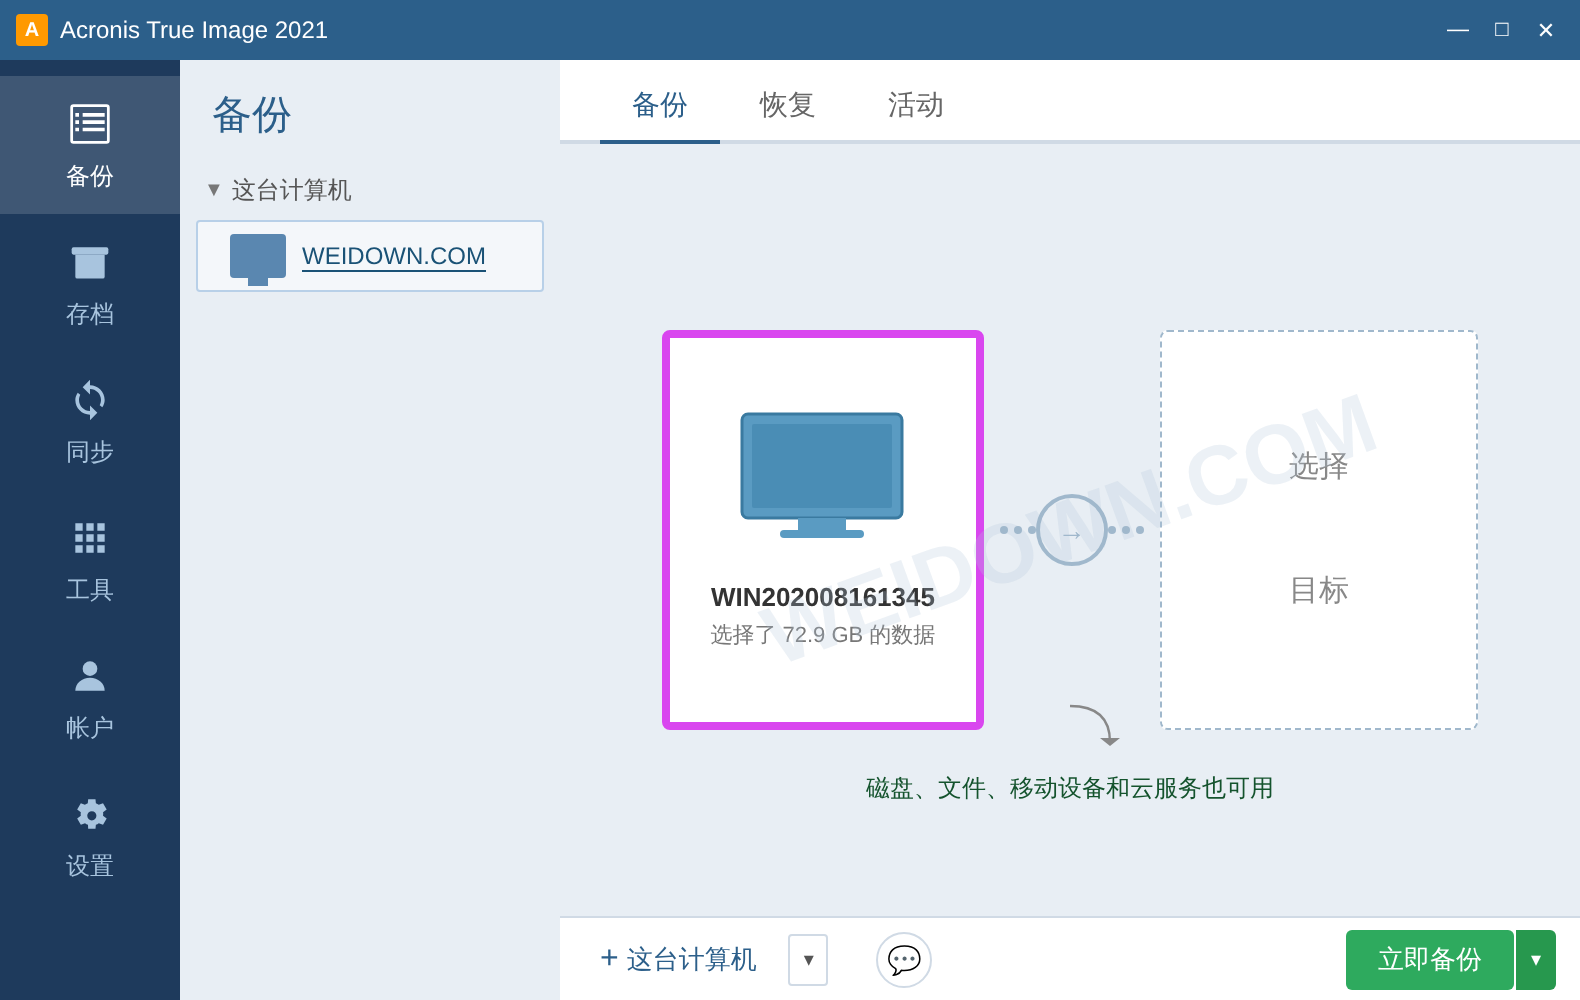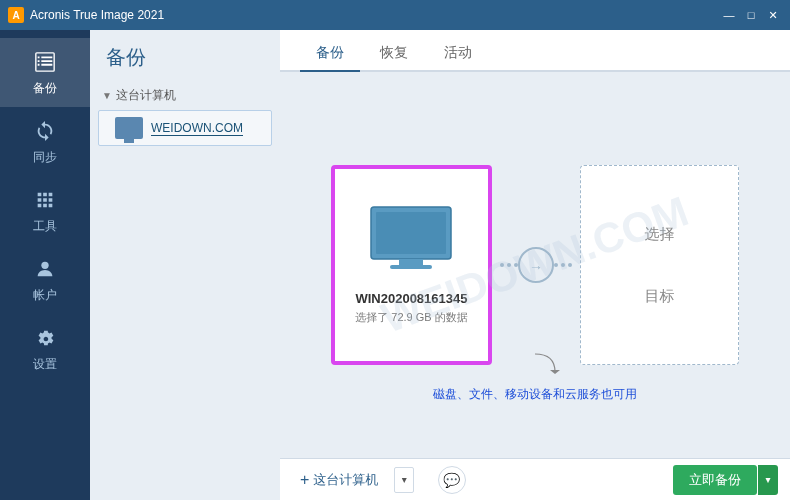--- a/index.html
+++ b/index.html
@@ -108,21 +108,21 @@
 
     .dest-box {
       background: white; border: 1px dashed #a0b8cc; border-radius: 4px;
       width: 210px; min-height: 200px; display: flex; flex-direction: column;
       align-items: center; justify-content: center; padding: 20px; cursor: pointer;
       color: #888; font-size: 15px; line-height: 2; gap: 32px;
     }
 
     .hint-text {
       position: absolute; bottom: 50px; left: 50%; transform: translateX(-50%);
-      font-size: 12px; color: #1d4ed8; white-space: nowrap; text-align: center;
+      font-size: 12px; color: #14532d; white-space: nowrap; text-align: center;
     }
 
     .watermark {
       position: absolute; top: 50%; left: 50%; transform: translate(-50%, -50%);
       font-size: 42px; color: rgba(180,200,220,0.25); font-weight: bold;
       pointer-events: none; white-space: nowrap; transform: translate(-50%, -50%) rotate(-20deg);
       user-select: none;
     }
 
     
@@ -180,20 +180,30 @@
       <div class="icon-area">
         <svg viewBox="0 0 24 24">
             <path d="M4 6h2v2H4zm0 4h2v2H4zm0 4h2v2H4zM8 6h12v2H8zm0 4h12v2H8zm0 4h12v2H8z"></path>
             <rect x="2" y="2" width="20" height="20" rx="1" ry="1" fill="none" stroke="currentColor" stroke-width="1.5"></rect>
           </svg>
       </div>
       <span>备份</span>
     </div>
 
 
+    <div class="sidebar-item">
+      <div class="icon-area">
+        <svg viewBox="0 0 24 24">
+            <rect x="2" y="4" width="20" height="4" rx="1"></rect>
+            <path d="M4 8h16v12a1 1 0 01-1 1H5a1 1 0 01-1-1V8z"></path>
+            <path d="M9 12h6" stroke="currentColor" stroke-width="1.5" fill="none"></path>
+          </svg>
+      </div>
+      <span>存档</span>
+    </div>
 
     <div class="sidebar-item">
       <div class="icon-area">
         <svg viewBox="0 0 24 24">
             <path d="M12 4V1L8 5l4 4V6c3.3 0 6 2.7 6 6 0 1-.3 2-.7 2.8L18.7 16c.8-1.2 1.3-2.5 1.3-4 0-4.4-3.6-8-8-8zm0 14c-3.3 0-6-2.7-6-6 0-1 .3-2 .7-2.8L5.3 8C4.5 9.2 4 10.5 4 12c0 4.4 3.6 8 8 8v3l4-4-4-4v3z"></path>
           </svg>
       </div>
       <span>同步</span>
     </div>
 

